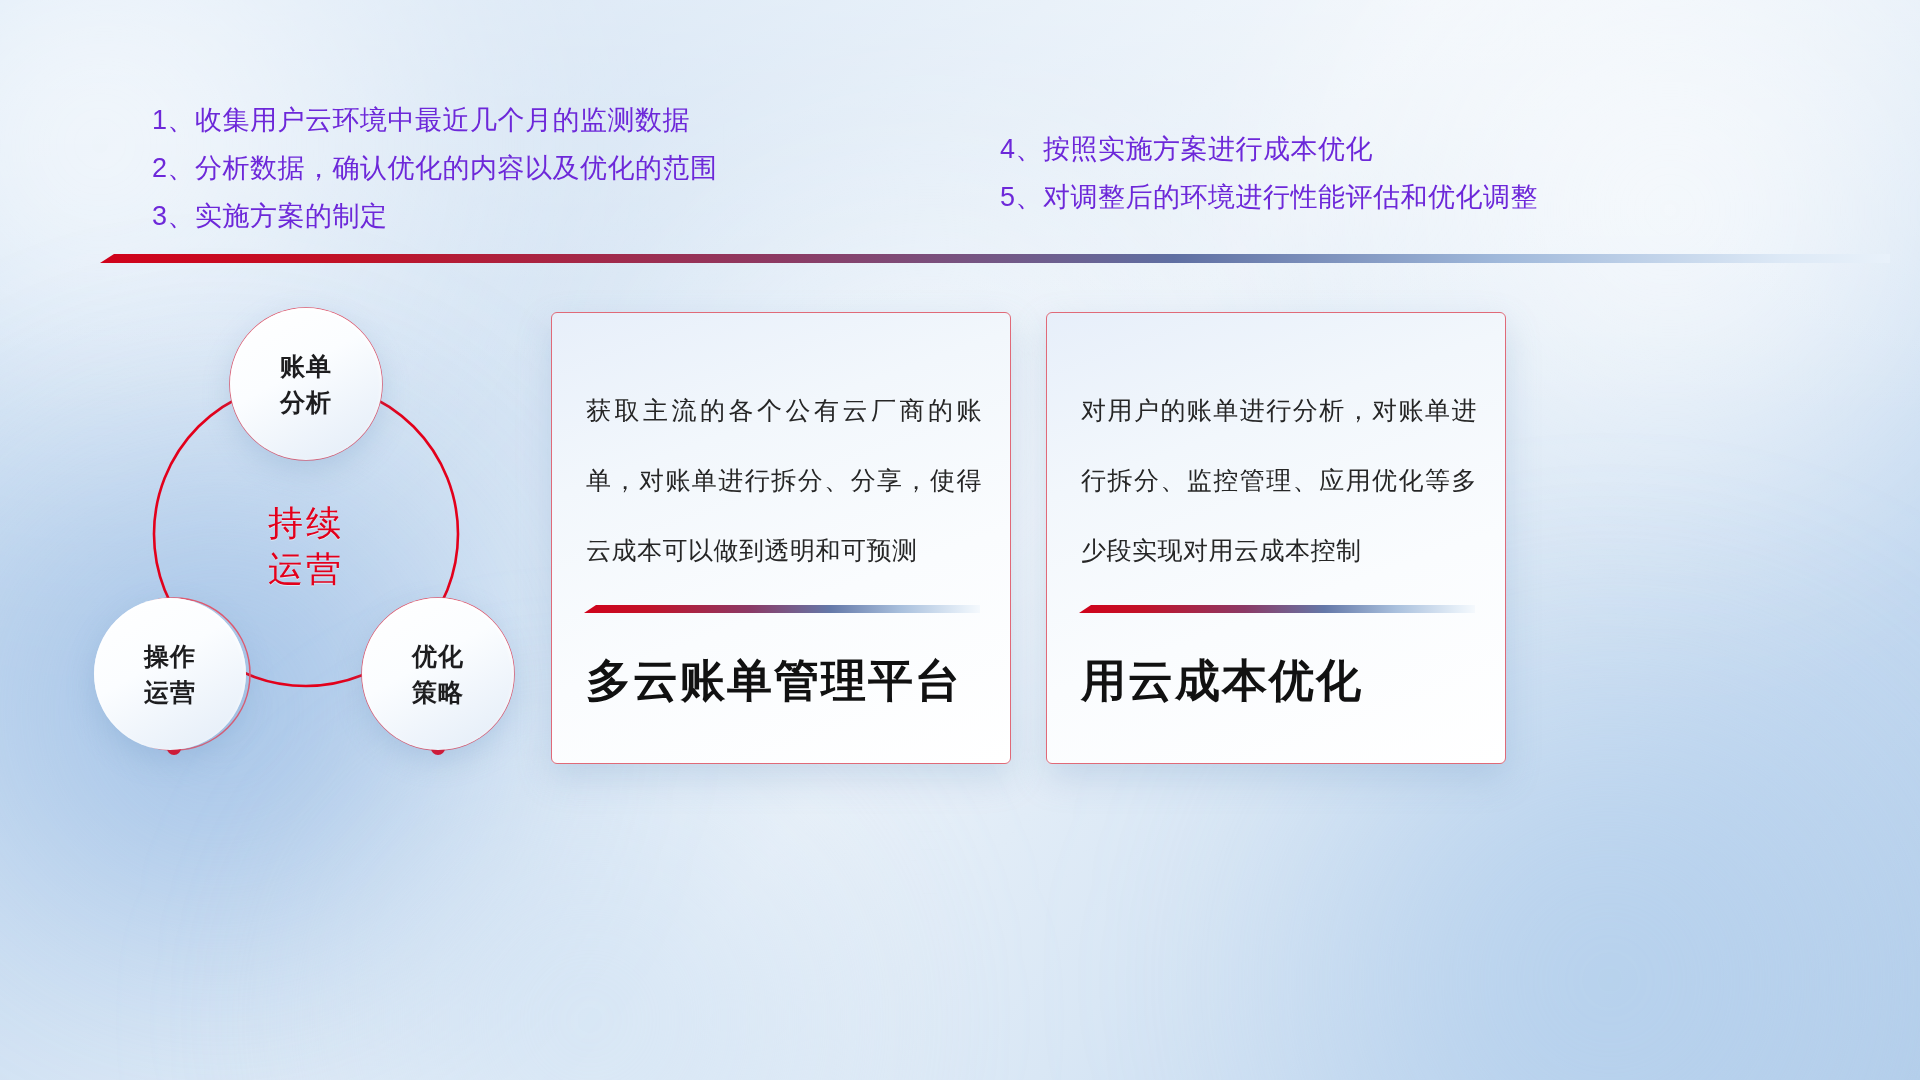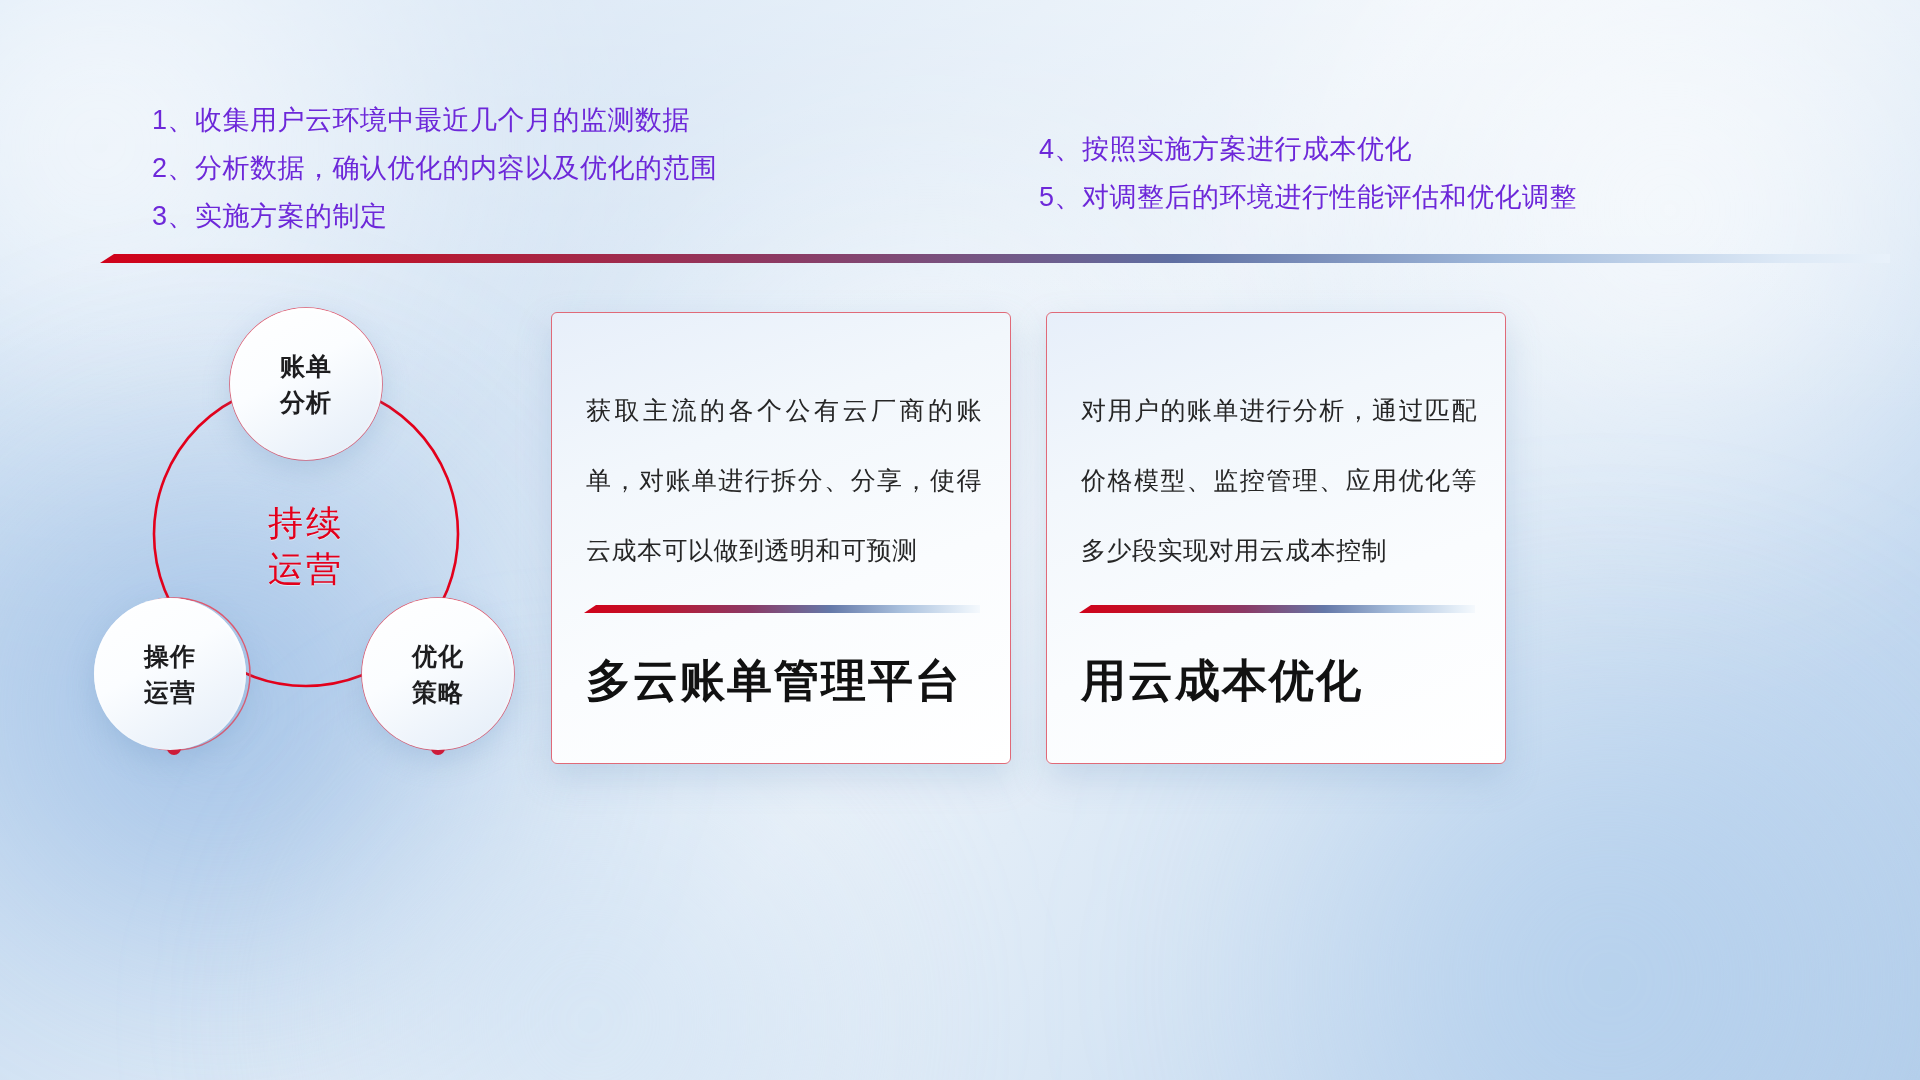--- a/index.html
+++ b/index.html
@@ -25,21 +25,21 @@
     background:radial-gradient(circle at 50% 50%,rgba(255,255,255,.55),rgba(255,255,255,0) 72%);}
   .blob6{left:240px;bottom:-220px;width:700px;height:560px;
     background:radial-gradient(circle at 50% 50%,rgba(205,224,243,.85),rgba(205,224,243,0) 72%);}
   .bg-sheen{position:absolute;left:0;right:0;top:0;height:420px;
     background:linear-gradient(180deg,rgba(255,255,255,.38),rgba(255,255,255,0));}
 
   
   .bullets{position:absolute;color:#6d28d9;letter-spacing:.5px;}
   .bullets .row{white-space:nowrap;}
   #bullets-left{left:152px;top:96px;font-size:27px;line-height:48px;}
-  #bullets-right{left:1000px;top:125px;font-size:27px;line-height:48px;margin-left:39px;}
+  #bullets-right{left:1000px;top:125px;font-size:27px;line-height:48px;}
 
   
   #header-divider{position:absolute;left:100px;top:254px;width:1790px;height:9px;}
   #header-divider .bar{
     width:100%;height:100%;
     background:linear-gradient(90deg,#d0021b 0%,#c01228 14%,#8c3a63 38%,#5f6fa2 60%,#9fb8da 78%,#dde9f6 94%,#e8f1fa 100%);
     clip-path:polygon(0 100%,14px 0,100% 0,100% 100%);
   }
 
   
@@ -145,16 +145,16 @@
   </div>
 </div>
 
 <div class="card" id="card-1">
   <div class="card-body">获取主流的各个公有云厂商的账单，对账单进行拆分、分享，使得云成本可以做到透明和可预测</div>
   <div class="card-divider"></div>
   <div class="card-title">多云账单管理平台</div>
 </div>
 
 <div class="card" id="card-2">
-  <div class="card-body">对用户的账单进行分析，通过匹配价格模型、监控管理、应用优化等多少段实现对用云成本控制</div>
+  <div class="card-body">对用户的账单进行分析，对账单进行拆分、监控管理、应用优化等多少段实现对用云成本控制</div>
   <div class="card-divider"></div>
   <div class="card-title">用云成本优化</div>
 </div>
 
 </body></html>

